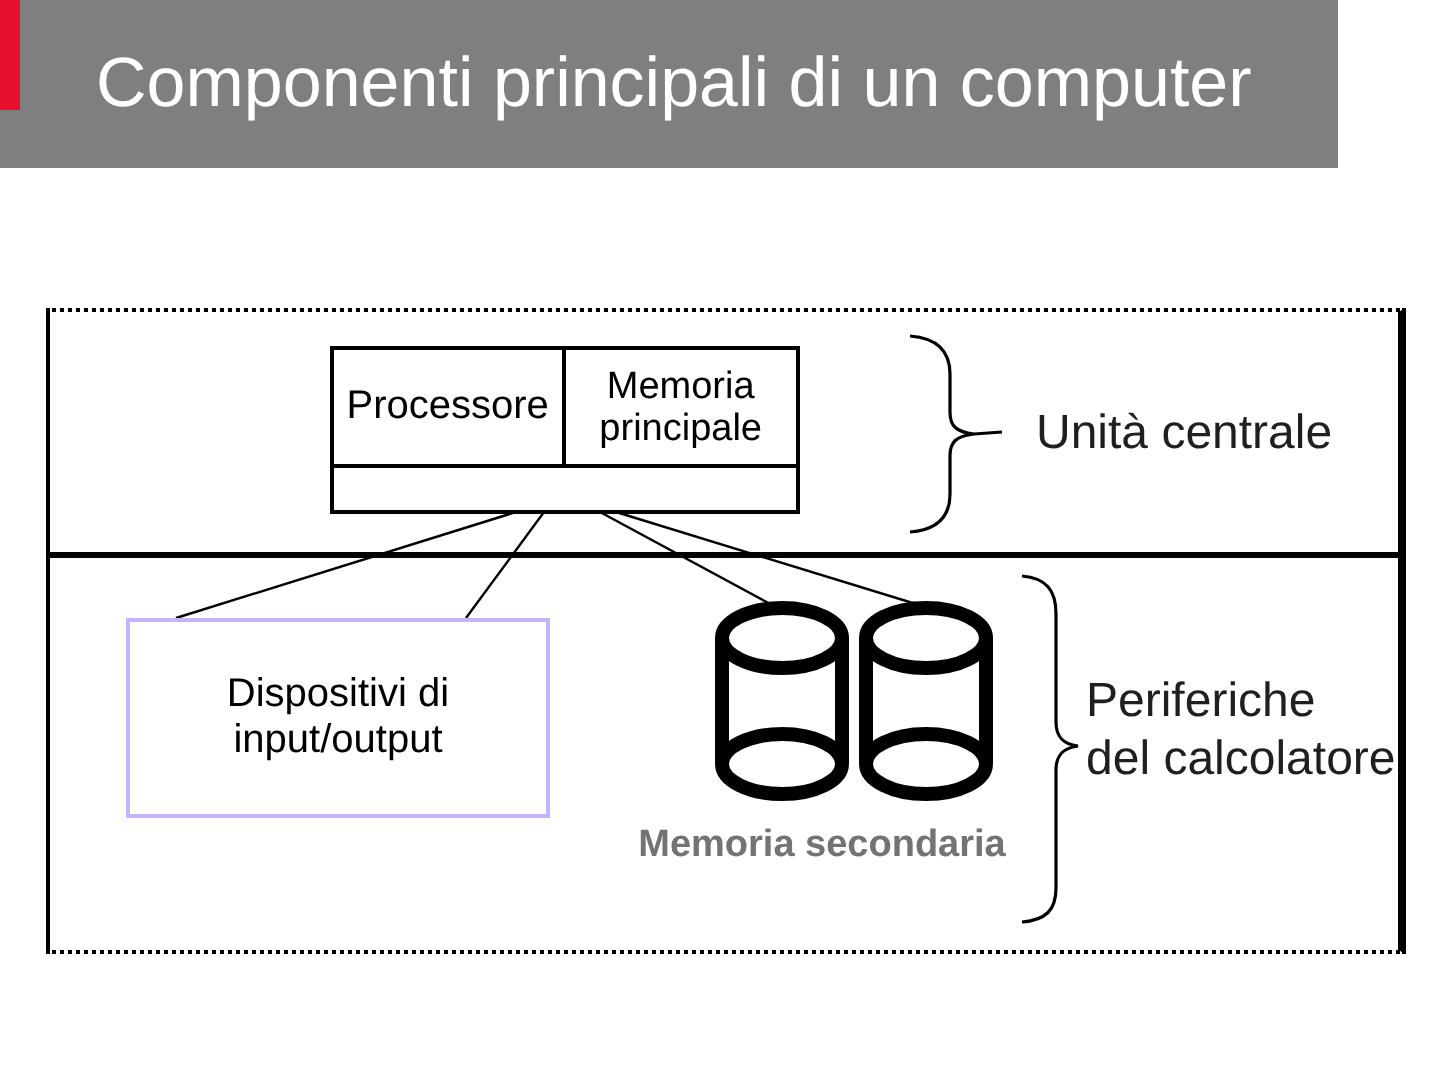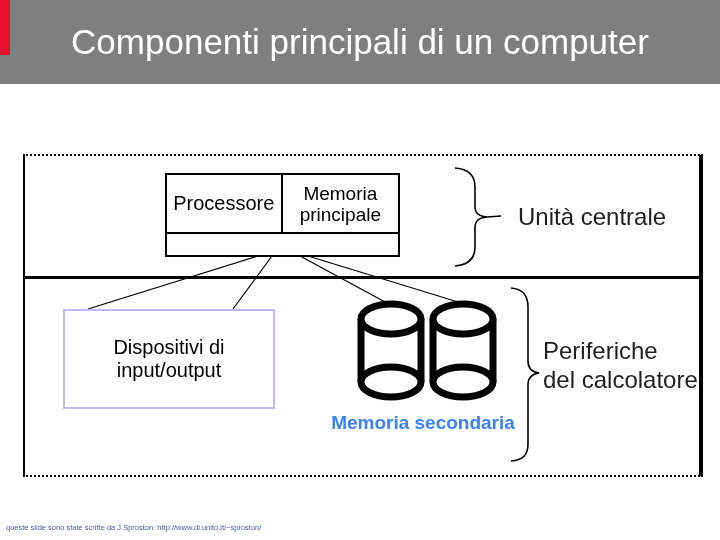--- a/index.html
+++ b/index.html
@@ -3,23 +3,23 @@
 <meta charset="utf-8">
 <style>
   html,body{margin:0;padding:0;background:#fff;}
   .slide{
     position:relative;width:720px;height:540px;overflow:hidden;
     background:#fff;font-family:"Liberation Sans",sans-serif;
     -webkit-font-smoothing:antialiased;
   }
   .red-bar{position:absolute;left:0;top:0;width:10px;height:55px;background:var(--accent-red,#e8112d);}
   .hdr{
-    position:absolute;left:0;top:0;width:720px;height:84px;
+    position:absolute;left:0;top:0;width:621px;height:84px;
     background:var(--header-bg,#7f7f7f);
-    display:flex;align-items:center;justify-content:center;
+    display:flex;align-items:center;justify-content:flex-start;padding-left:48px;
   }
   .hdr h1{
     margin:0;font-size:35px;font-weight:400;color:#ffffff;
     letter-spacing:0px;white-space:nowrap;
   }
   .lineart{position:absolute;left:0;top:0;width:720px;height:540px;}
   .container-box{
     position:absolute;left:23px;top:154px;width:680px;height:323px;
     box-sizing:border-box;background:transparent;
     border-top:2px dotted #000;border-bottom:2px dotted #000;
@@ -38,21 +38,21 @@
   .bus-strip{flex:1;border-top:2px solid #000;background:#fff;}
   .disp-box{
     position:absolute;left:63px;top:309px;width:212px;height:100px;
     box-sizing:border-box;border:2px solid #c4b5fd;background:#fff;
     display:flex;flex-direction:column;align-items:center;justify-content:center;
     font-size:20px;line-height:23px;color:#000;text-align:center;
   }
   .lbl{position:absolute;color:#1f1f1f;white-space:nowrap;}
   .lbl-unita{left:518px;top:202px;font-size:24px;line-height:30px;}
   .lbl-perif{left:543px;top:336px;font-size:24px;line-height:29px;}
-  .lbl-memsec{left:324px;top:412px;width:198px;text-align:center;font-size:19px;font-weight:700;color:#3b82f6;}
+  .lbl-memsec{left:312px;top:412px;width:198px;text-align:center;font-size:19px;font-weight:700;color:#737373;}
   .footer{
     position:absolute;left:6px;top:523px;font-size:7.5px;color:var(--footer-link,#4a5a9c);
     white-space:nowrap;
   }
 </style>
 </head>
 <body>
 
 <div class="slide">
 
@@ -111,15 +111,14 @@
 
   <div class="lbl lbl-unita">Unità centrale</div>
 
   <div class="lbl lbl-perif">
     <div>Periferiche</div>
     <div>del calcolatore</div>
   </div>
 
   <div class="lbl lbl-memsec">Memoria secondaria</div>
 
-  <div class="footer">queste slide sono state scritte da J.Sproston: http://www.di.unito.it/~sproston/</div>
 
 </div>
 
 </body></html>

